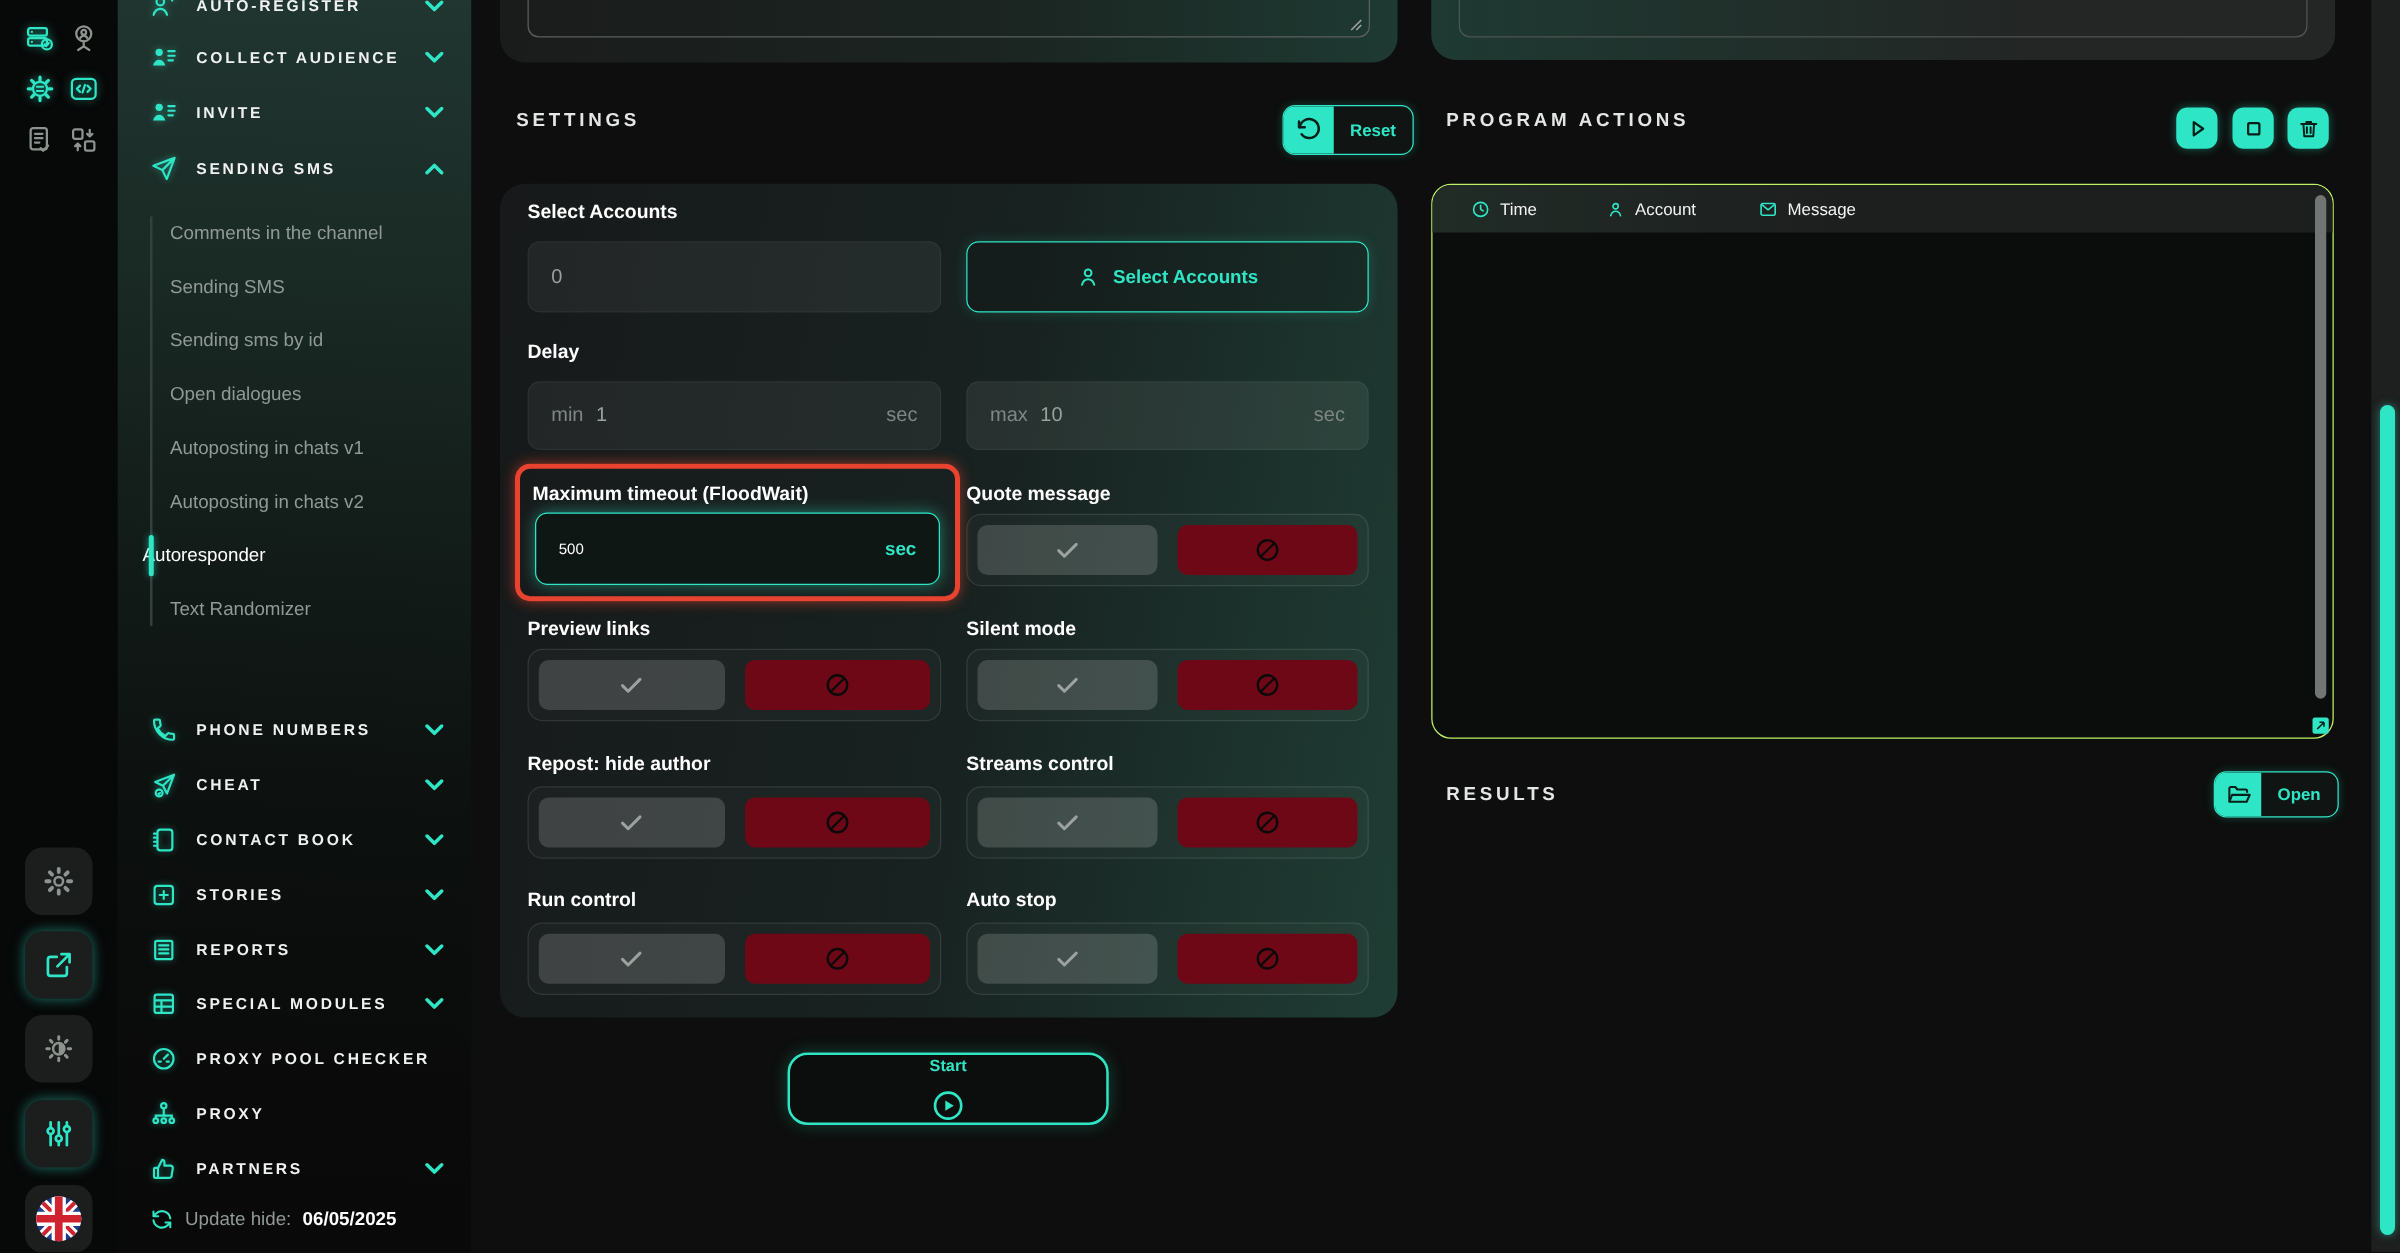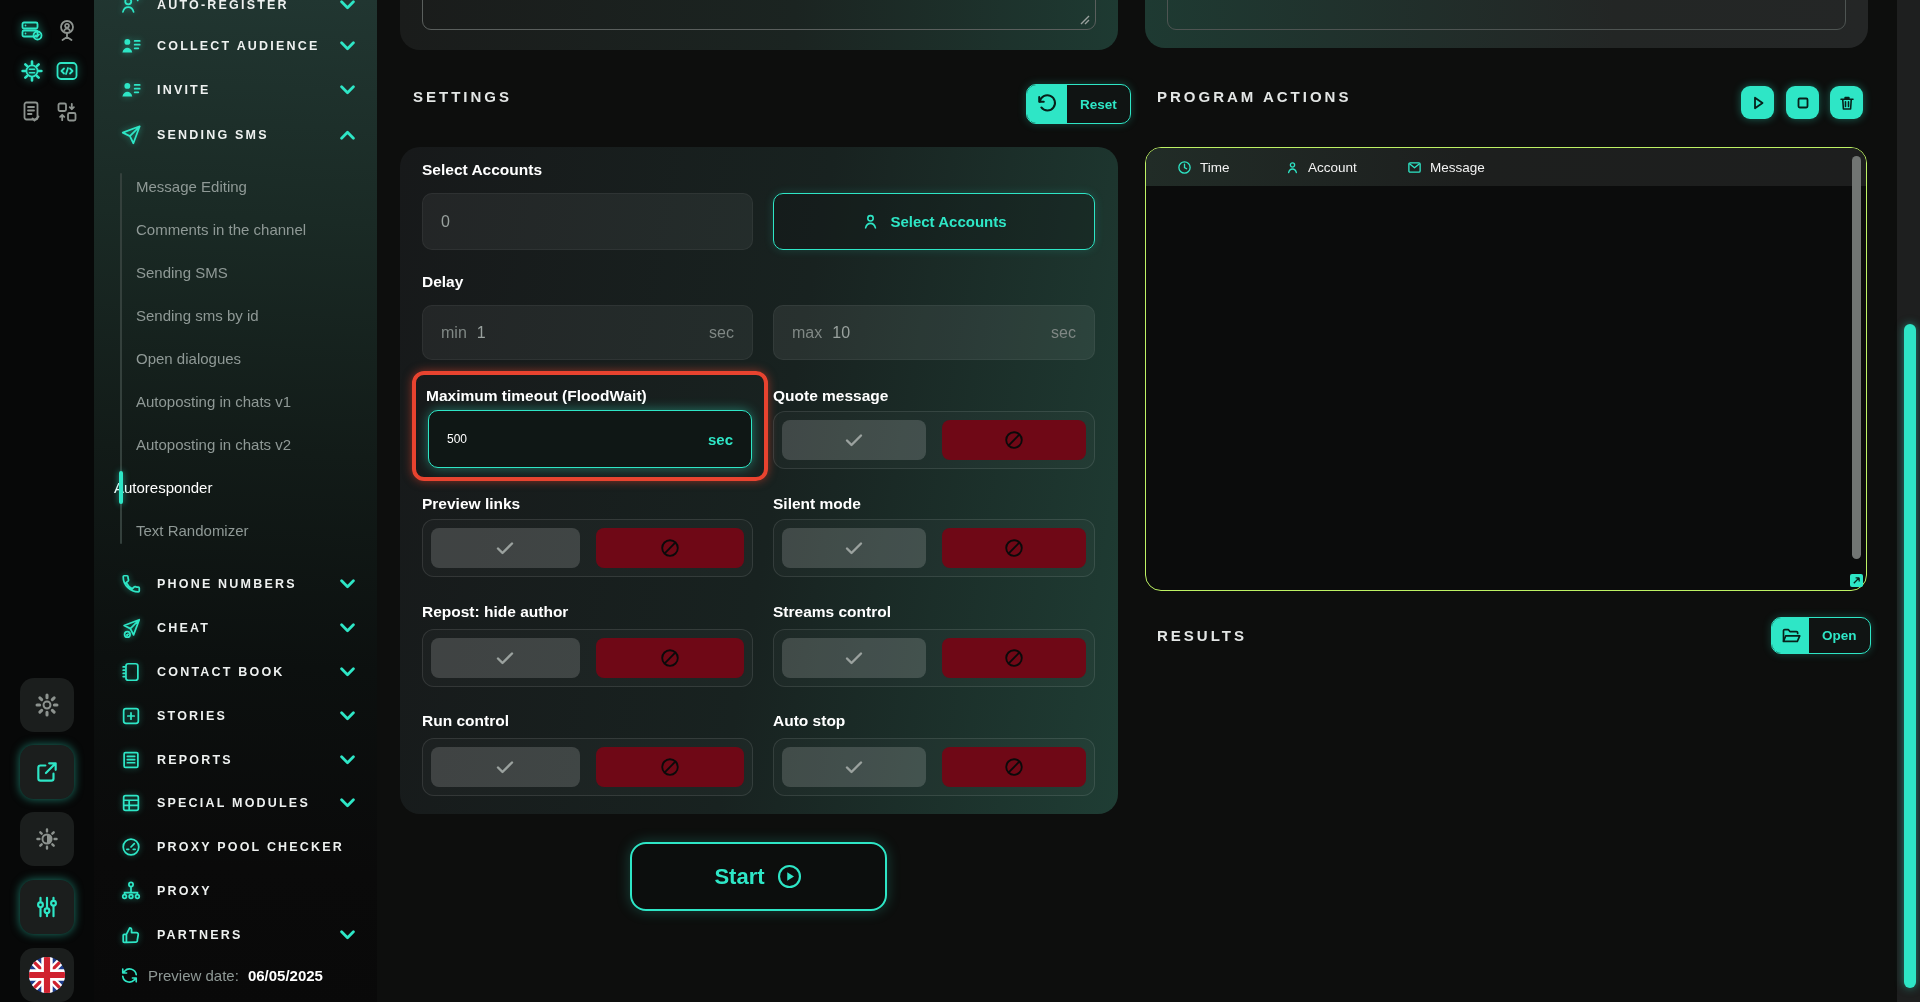--- a/index.html
+++ b/index.html
@@ -64,22 +64,22 @@
   .hl-box{position:absolute;left:12px;top:224px;width:356px;height:110px;border:4px solid var(--hl);border-radius:12px;box-shadow:0 0 10px rgba(232,67,47,.55);}
   .fw-input{position:absolute;left:12px;top:35px;width:324px;height:58px;border:1.5px solid var(--accent);border-radius:10px;background:#0f1715;display:flex;align-items:center;padding:0 18px;box-shadow:0 0 12px rgba(46,230,198,.45);}
   .fw-val{flex:1;color:#ffffff;font-size:12px;}
   .fw-unit{color:var(--accent);font-size:15px;font-weight:bold;}
 
   .toggle{position:absolute;height:58px;display:flex;gap:16px;padding:8px;border:1px solid rgba(255,255,255,0.10);border-radius:12px;background:rgba(255,255,255,0.025);}
   .t-btn{flex:1;border:none;border-radius:8px;display:flex;align-items:center;justify-content:center;cursor:pointer;}
   .t-yes{background:rgba(255,255,255,0.155);color:#9ba29f;}
   .t-no{background:var(--danger);color:#0a0a0a;}
 
-  .start-btn{position:absolute;left:253px;top:842px;width:257px;height:69px;display:flex;align-items:center;justify-content:center;gap:11px;
-    border:2px solid var(--accent);border-radius:16px;background:rgba(10,16,14,0.2);color:var(--accent);font-size:22px;font-weight:bold;cursor:pointer;box-shadow:0 0 14px rgba(46,230,198,.25);}
+  .start-btn{position:absolute;left:253px;top:842px;width:257px;height:58px;display:flex;align-items:center;justify-content:center;gap:11px;
+    border:2px solid var(--accent);border-radius:16px;background:rgba(10,16,14,0.2);color:var(--accent);font-size:13px;font-weight:bold;cursor:pointer;box-shadow:0 0 14px rgba(46,230,198,.25);flex-direction:column;}
 
   .act-btn{position:absolute;top:86px;width:33px;height:33px;border:none;border-radius:9px;background:var(--accent);color:#07201a;display:flex;align-items:center;justify-content:center;cursor:pointer;box-shadow:0 0 8px rgba(46,230,198,.4);}
 
   .pa-table{position:absolute;left:768px;top:147px;width:722px;height:444px;background:#0b0c0c;border:1px solid #bef264;border-radius:16px;}
   .pa-head{position:absolute;left:0;top:0;right:0;height:38px;border-radius:15px 15px 0 0;background:linear-gradient(90deg,#212c27 0%,#1d1f1e 45%,#1d1e1e 100%);display:flex;align-items:center;padding-left:31px;}
   .pa-col{display:flex;align-items:center;gap:8px;color:#f2f2f2;font-size:13.5px;}
   .pa-col .pa-ic{color:var(--accent);}
   .pa-col.c1{width:108px;}
   .pa-col.c2{width:122px;}
   .pa-scroll{position:absolute;right:5px;top:8px;width:9px;height:403px;background:#717573;border-radius:5px;cursor:pointer;}
@@ -243,23 +243,20 @@
       <span class="chev up">
           <svg width="15" height="10" viewBox="0 0 14 9">
             <path d="M1.5 1.5 7 7l5.5-5.5" fill="none" stroke="currentColor" stroke-width="2.6" stroke-linecap="round" stroke-linejoin="round"></path>
           </svg>
         </span>
     </div>
 
     <div class="subwrap">
       <div class="subline"></div>
       <div class="sub-item">
-          <span>Message Editing</span>
-        </div>
-      <div class="sub-item">
           <span>Comments in the channel</span>
         </div>
       <div class="sub-item">
           <span>Sending SMS</span>
         </div>
       <div class="sub-item">
           <span>Sending sms by id</span>
         </div>
       <div class="sub-item">
           <span>Open dialogues</span>
@@ -404,21 +401,21 @@
           </svg>
         </span>
     </div>
 
     <div class="update-row">
       <span class="sync-ic">
           <svg viewBox="0 0 24 24" fill="none" stroke="currentColor" stroke-width="2.1" stroke-linecap="round" stroke-linejoin="round">
             <path d="M20.5 11a8.5 8.5 0 0 0-14.6-4.6L3.5 8.8M3.5 4v4.8h4.8M3.5 13a8.5 8.5 0 0 0 14.6 4.6l2.4-2.4M20.5 20v-4.8h-4.8"></path>
           </svg>
         </span>
-      <span>Preview date:</span>
+      <span>Update hide:</span>
       <span class="uval">06/05/2025</span>
     </div>
   </div>
 
   <div class="main">
 
     <div class="cut-card left">
       <div class="cut-input">
         <span class="grip">
             <svg width="12" height="12" viewBox="0 0 12 12">

